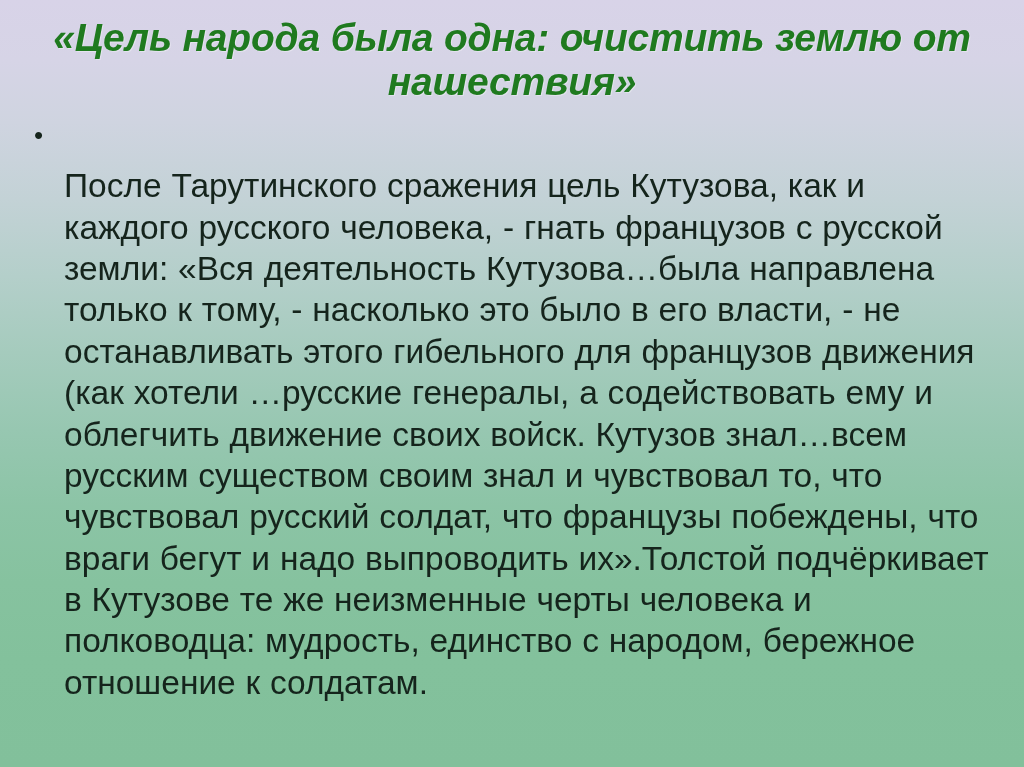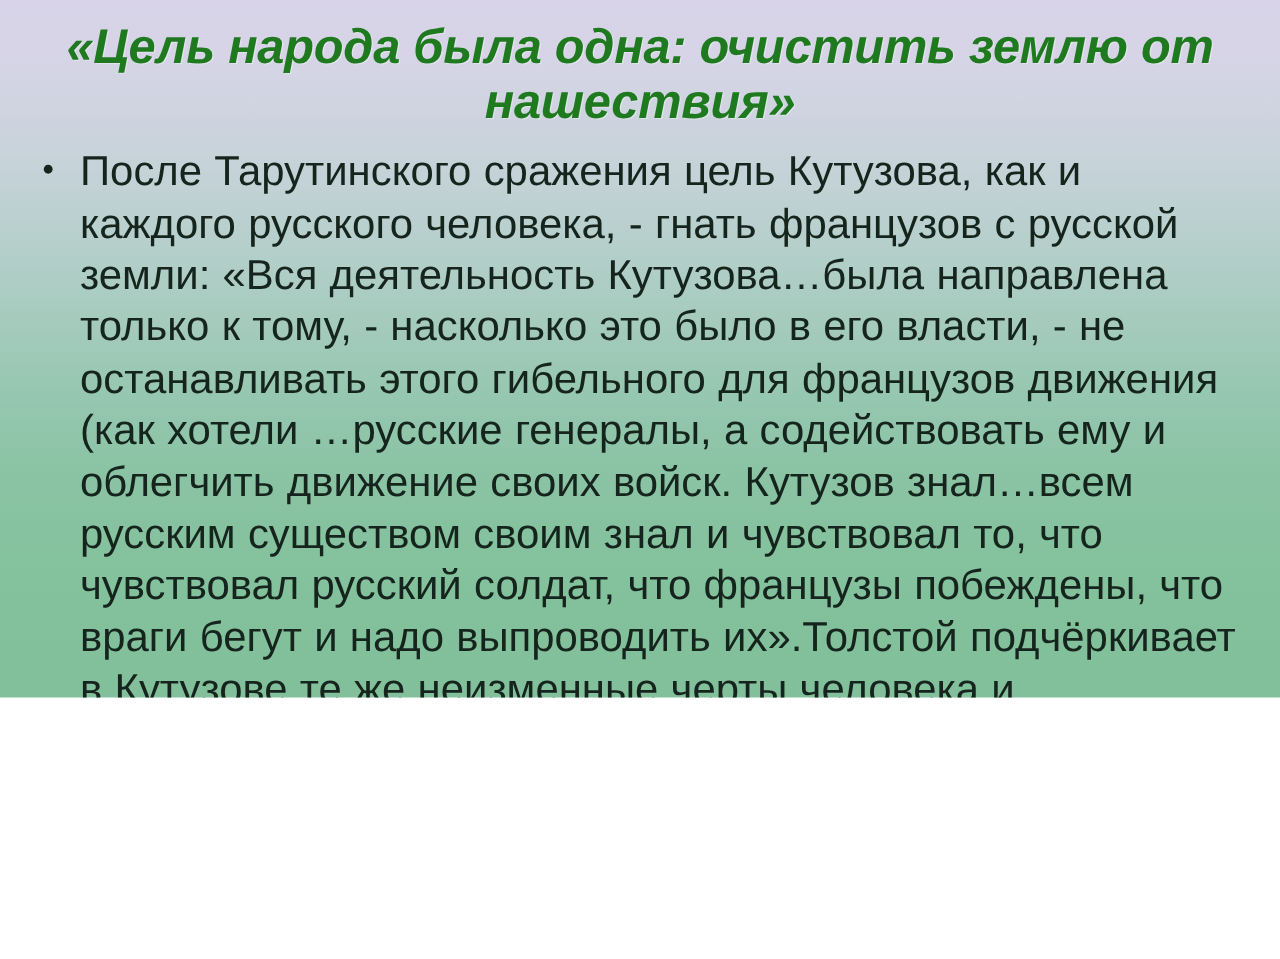--- a/index.html
+++ b/index.html
@@ -8,21 +8,21 @@
   }
   body {
     width: 1024px;
     height: 767px;
     font-family: "Liberation Sans", sans-serif;
     overflow: hidden;
   }
   .slide {
     position: relative;
     width: 1024px;
-    height: 558px;
+    height: 767px;
     box-sizing: border-box;
     background: linear-gradient(to bottom,
         #d8d3e8 0%,
         #d6d4e6 8%,
         #cfd4e0 16%,
         #c3d2d6 26%,
         #b4cfca 36%,
         #a5cbbd 46%,
         #97c7b1 56%,
         #8cc4a6 66%,
@@ -58,20 +58,21 @@
     width: 30px;
     font-size: 26px;
     line-height: 1.45;
     color: #15241c;
     text-align: left;
   }
   .bullet-text {
     flex: 1 1 auto;
     text-align: left;
     word-spacing: 0.5px;
+    margin-top: 48px;
   }
 </style>
 </head>
 <body>
 
 <div class="slide">
 
   <h1 class="slide-title">«Цель народа была одна: очистить землю от нашествия»</h1>
 
   <div class="body-block">

